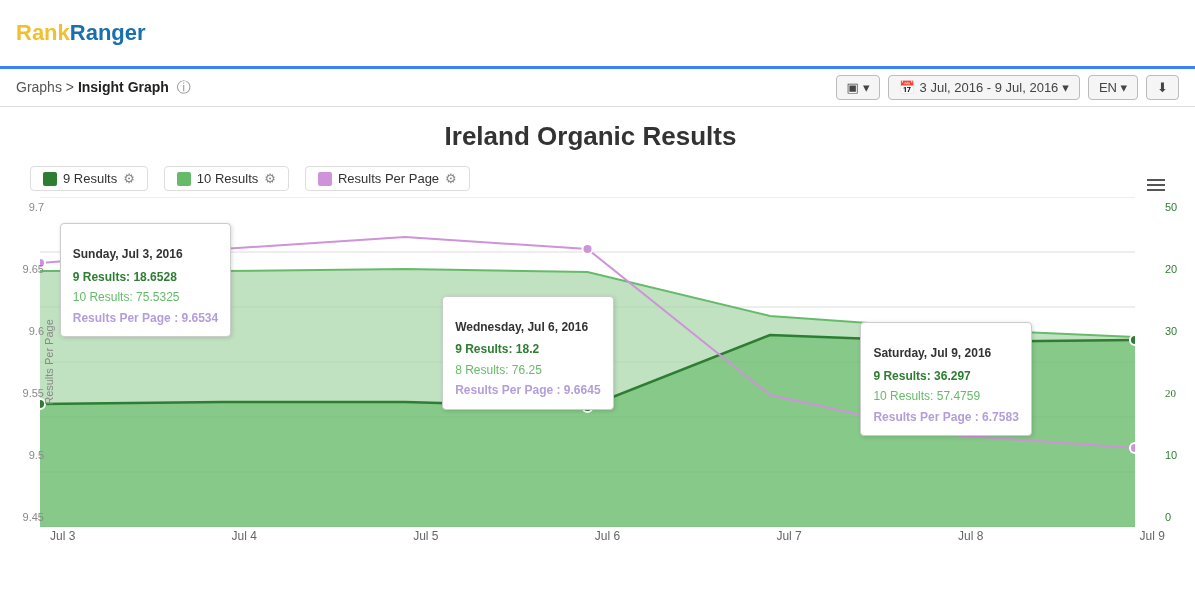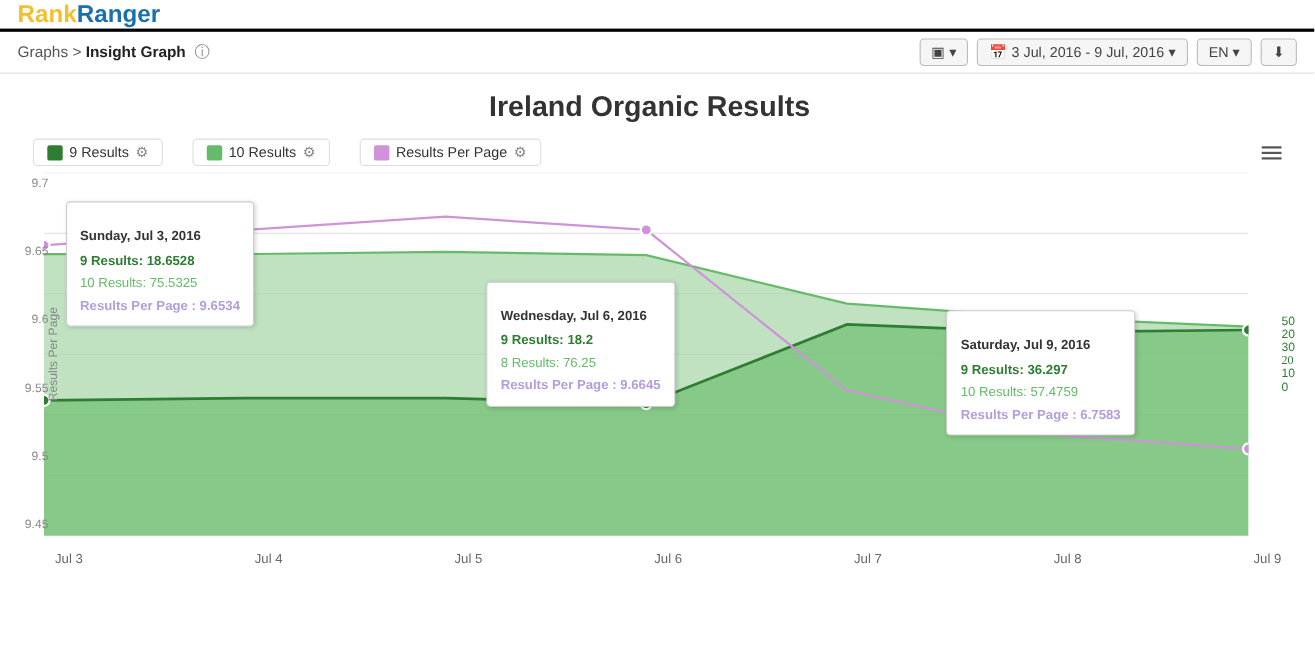--- a/index.html
+++ b/index.html
@@ -1,22 +1,22 @@
 <!DOCTYPE html>
 <html><head>
   <meta charset="utf-8">
   <style>
     * { box-sizing: border-box; margin: 0; padding: 0; }
     body { font-family: Arial, sans-serif; background: #fff; width: 1195px; height: 609px; overflow: hidden; }
 
     
     #header {
       background: #fff;
-      border-bottom: 3px solid #000000;
-      padding: 0 16px;
+      border-bottom: 3px solid #3b82f6;
+      padding: 20px 16px;
       display: flex;
       align-items: center;
     }
     #logo {
       font-size: 22px;
       font-weight: bold;
       color: #1a6faf;
     }
     #logo span { color: #f0c030; }
 
@@ -59,22 +59,22 @@
       text-align: center;
       font-size: 26px;
       font-weight: bold;
       color: #333;
       padding: 14px 14px 8px 0;
     }
 
     
     #legend-bar {
       display: flex;
-      align-items: center;
-      gap: 27px;
+      align-items: flex-end;
+      gap: 16px;
       padding: 6px 30px 6px 30px;
     }
     .legend-item {
       display: flex;
       align-items: center;
       gap: 6px;
       border: 1px solid #ddd;
       border-radius: 4px;
       padding: 4px 12px;
       font-size: 13px;
@@ -110,21 +110,21 @@
     }
     .tooltip-title { font-weight: bold; color: #333; margin-bottom: 2px; margin-top: 12px; }
     .tooltip-nine { color: #2e7d32; font-weight: bold; }
     .tooltip-ten { color: #66bb6a; font-weight: normal; }
     .tooltip-perpage { color: #b39ddb; font-weight: bold; }
 
     
     #x-axis-bar {
       display: flex;
       justify-content: space-between;
-      padding: 14px 30px 0 50px;
+      padding: 2px 30px 0 50px;
       font-size: 12px;
       color: #666;
     }
 
     
     .menu-lines {
       display: flex;
       flex-direction: column;
       gap: 3px;
       cursor: pointer;
@@ -237,21 +237,21 @@
 
     <circle cx="0" cy="207" r="5" fill="#2e7d32" stroke="#fff" stroke-width="2"></circle>
     <circle cx="540" cy="210" r="5" fill="#2e7d32" stroke="#fff" stroke-width="2"></circle>
     <circle cx="1080" cy="143" r="5" fill="#2e7d32" stroke="#fff" stroke-width="2"></circle>
 
     <circle cx="0" cy="66" r="5" fill="#ce93d8" stroke="#fff" stroke-width="2"></circle>
     <circle cx="540" cy="52" r="5" fill="#ce93d8" stroke="#fff" stroke-width="2"></circle>
     <circle cx="1080" cy="251" r="5" fill="#ce93d8" stroke="#fff" stroke-width="2"></circle>
   </svg>
 
-  <div style="position:absolute;right:0;top:0;width:30px;height:330px;display:flex;flex-direction:column;justify-content:center;align-items:flex-start;padding:4px 0;">
+  <div style="position:absolute;right:0;top:0;width:30px;height:330px;display:flex;flex-direction:column;justify-content:space-between;align-items:flex-start;padding:4px 0;">
     <span style="font-size:11px;color:#2e7d32;">50</span>
     <span style="font-size:11px;color:#2e7d32;">20</span>
     <span style="font-size:11px;color:#2e7d32;">30</span>
     <span style="font-size:11px;color:#2e7d32;font-family:Liberation Serif, serif;">20</span>
     <span style="font-size:11px;color:#2e7d32;">10</span>
     <span style="font-size:11px;color:#2e7d32;">0</span>
   </div>
 
   <div class="tooltip-box" style="left:5%;top:8%;">
     <div class="tooltip-title">Sunday, Jul 3, 2016</div>

